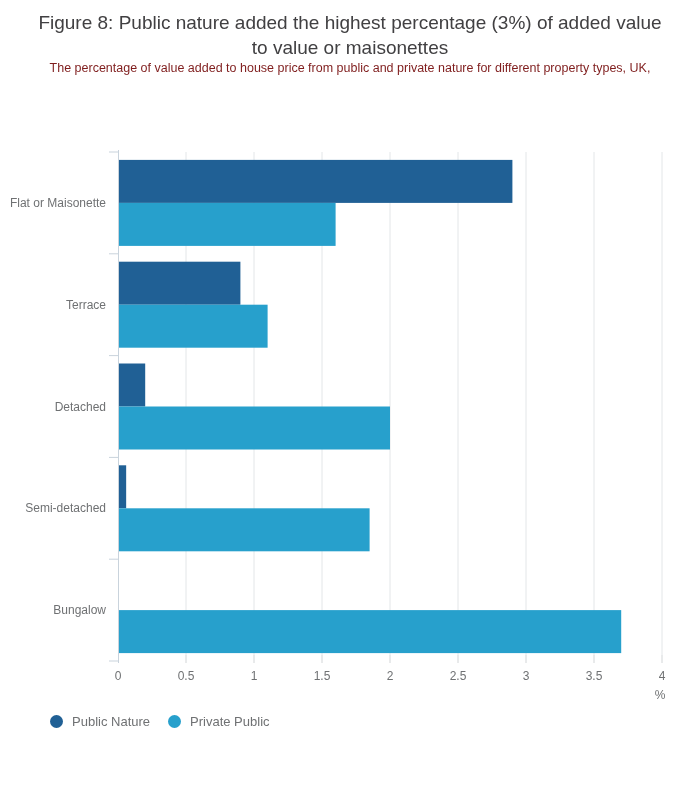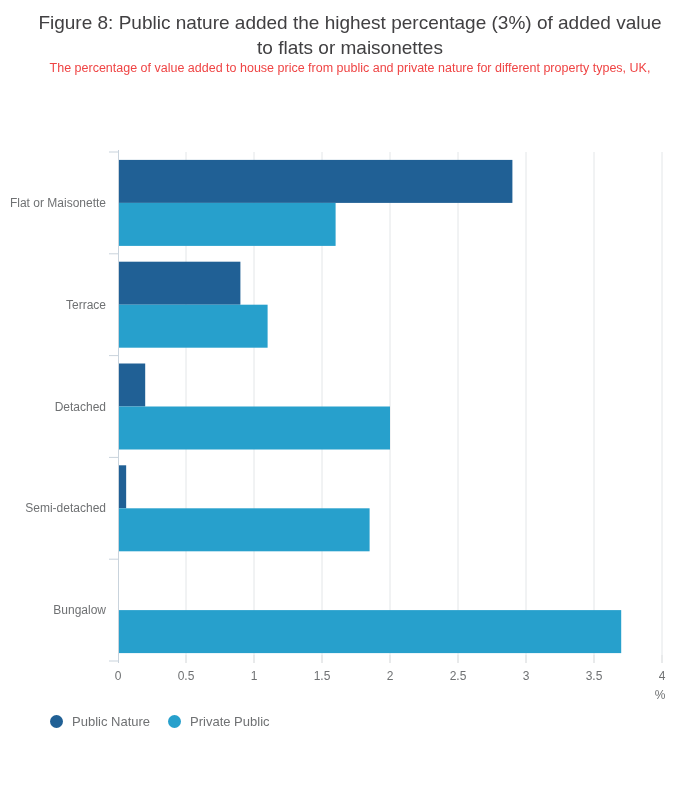--- a/index.html
+++ b/index.html
@@ -20,21 +20,21 @@
     font-weight: 400;
     color: #414042;
   }
   .subtitle {
     position: absolute;
     top: 59px; left: 0; right: 0;
     text-align: center;
     font-size: 12.5px;
     line-height: 1.45;
     font-weight: 400;
-    color: #ef4444;
+    color: #7f1d1d;
   }
   svg.chart { position: absolute; top: 0; left: 0; }
   .tick-label { font-size: 12px; fill: #6f7173; font-family: "Liberation Sans", sans-serif; }
   .cat-label  { font-size: 12px; fill: #6f7173; font-family: "Liberation Sans", sans-serif; }
   .unit-label { font-size: 12px; fill: #6f7173; font-family: "Liberation Sans", sans-serif; }
   .legend {
     position: absolute;
     top: 714px; left: 50px;
     display: flex;
     align-items: flex-start;
@@ -51,21 +51,21 @@
     flex: 0 0 auto;
   }
 </style>
 </head>
 <body>
 
 <div id="screenshot">
 
   <div class="title">
     <div>Figure 8: Public nature added the highest percentage (3%) of added value</div>
-    <div>to flats or maisonettes</div>
+    <div>to value or maisonettes</div>
   </div>
 
   <div class="subtitle">
     <div>The percentage of value added to house price from public and private nature for different property types, UK,</div>
   </div>
 
   <svg class="chart" width="700" height="710" viewBox="0 0 700 710">
       <text x="118" y="680" text-anchor="middle" class="tick-label">0</text>
       <line x1="186" y1="152" x2="186" y2="655" stroke="#e3e6e8" stroke-width="1"></line>
       <line x1="186" y1="655" x2="186" y2="663" stroke="#d2d5d7" stroke-width="1"></line>

